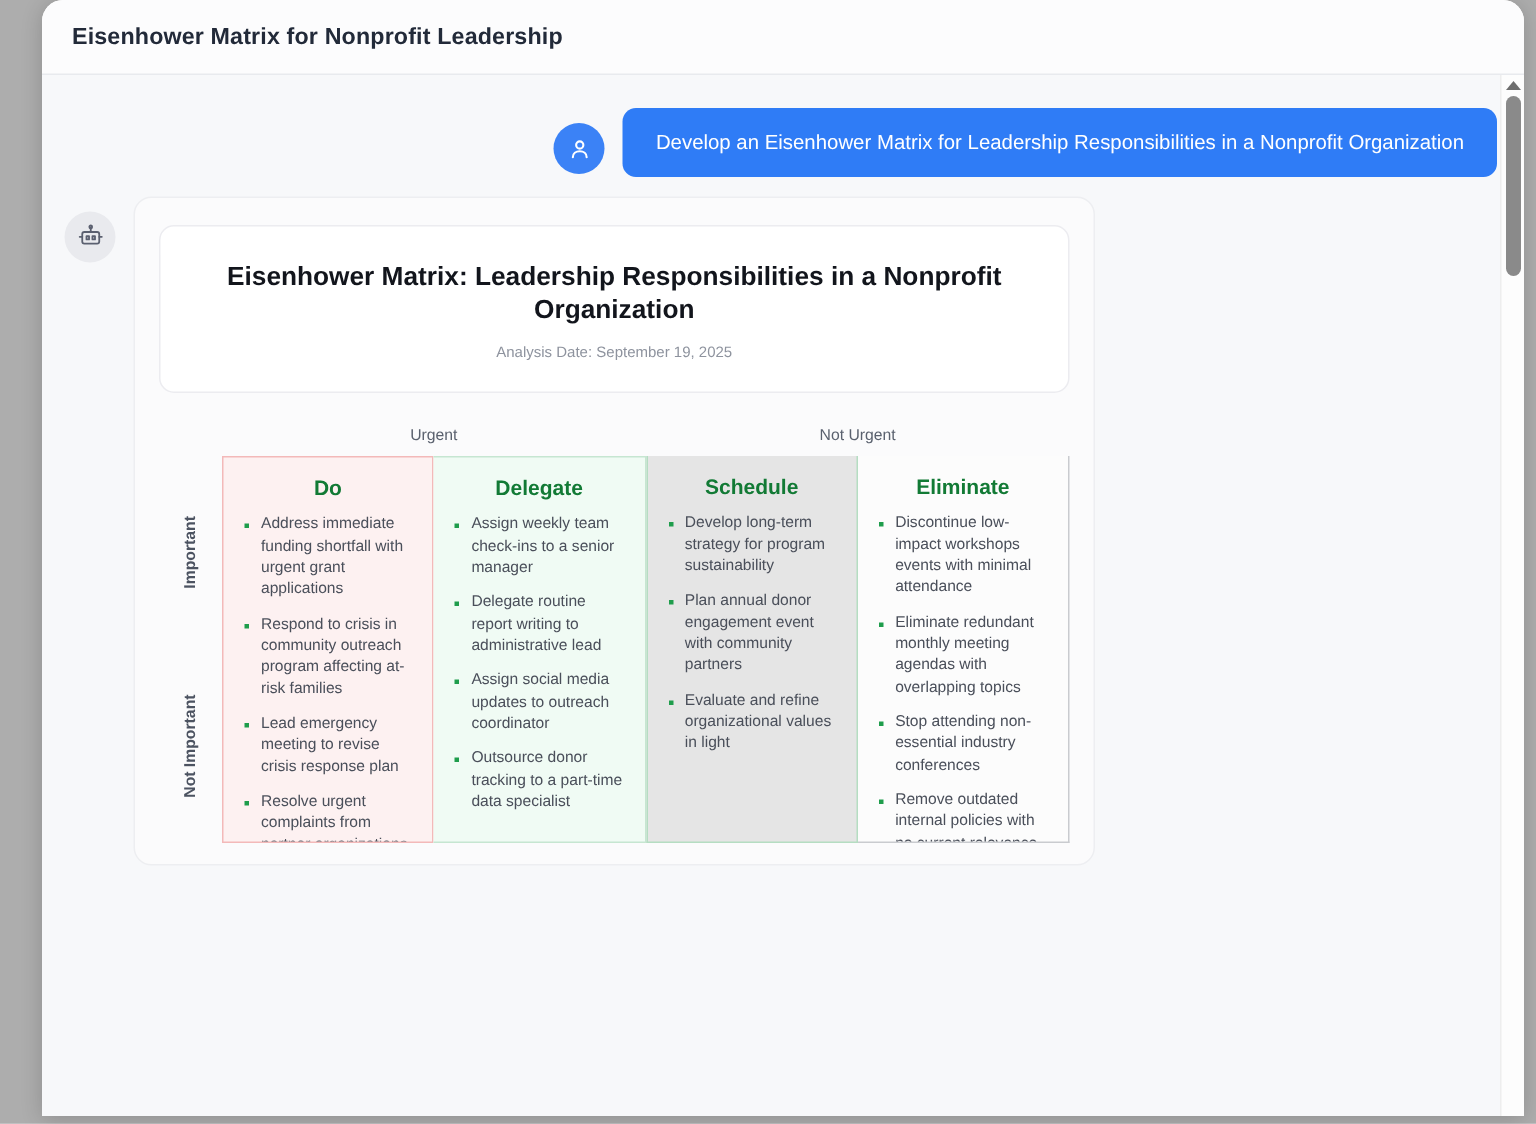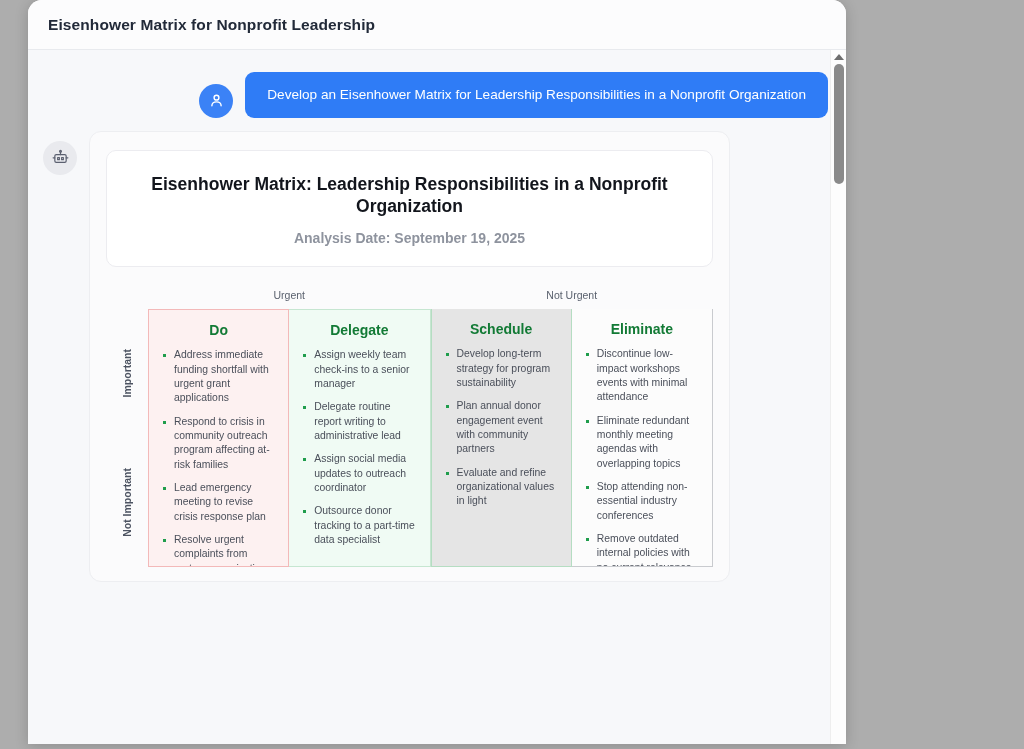--- a/index.html
+++ b/index.html
@@ -9,21 +9,21 @@
     height: 749px;
     overflow: hidden;
     background: #adadad;
     font-family: "Liberation Sans", sans-serif;
   }
 
   .app-window {
     position: absolute;
     left: 28px;
     top: 0;
-    width: 818px;
+    width: 988px;
     height: 744px;
     background: #ffffff;
     border-top-left-radius: 14px;
     border-top-right-radius: 14px;
     overflow: hidden;
     box-shadow: 0 2px 14px rgba(0,0,0,0.18);
   }
 
   
   .titlebar {
@@ -45,21 +45,21 @@
   .conversation {
     position: relative;
     height: 694px;
     background: #f7f8fa;
     overflow: hidden;
   }
 
   
   .user-row {
     display: flex;
-    align-items: flex-end;
+    align-items: flex-start;
     justify-content: flex-end;
     padding: 22px 18px 0 0;
     gap: 12px;
   }
   .avatar {
     width: 34px;
     height: 34px;
     border-radius: 50%;
     flex: 0 0 34px;
     display: flex;
@@ -106,23 +106,22 @@
     margin-bottom: 22px;
   }
   .matrix-title {
     font-size: 17.5px;
     font-weight: bold;
     color: #12151c;
     line-height: 1.3;
   }
   .matrix-subtitle {
     margin-top: 12px;
-    font-size: 14px;
+    font-size: 10px;
     color: #8e939e;
-    font-weight: bold;
   }
 
   
   .matrix-wrap {
     display: grid;
     grid-template-columns: 42px 1fr;
     grid-template-rows: 20px 1fr;
   }
   .corner-spacer { grid-column: 1; grid-row: 1; }
 

